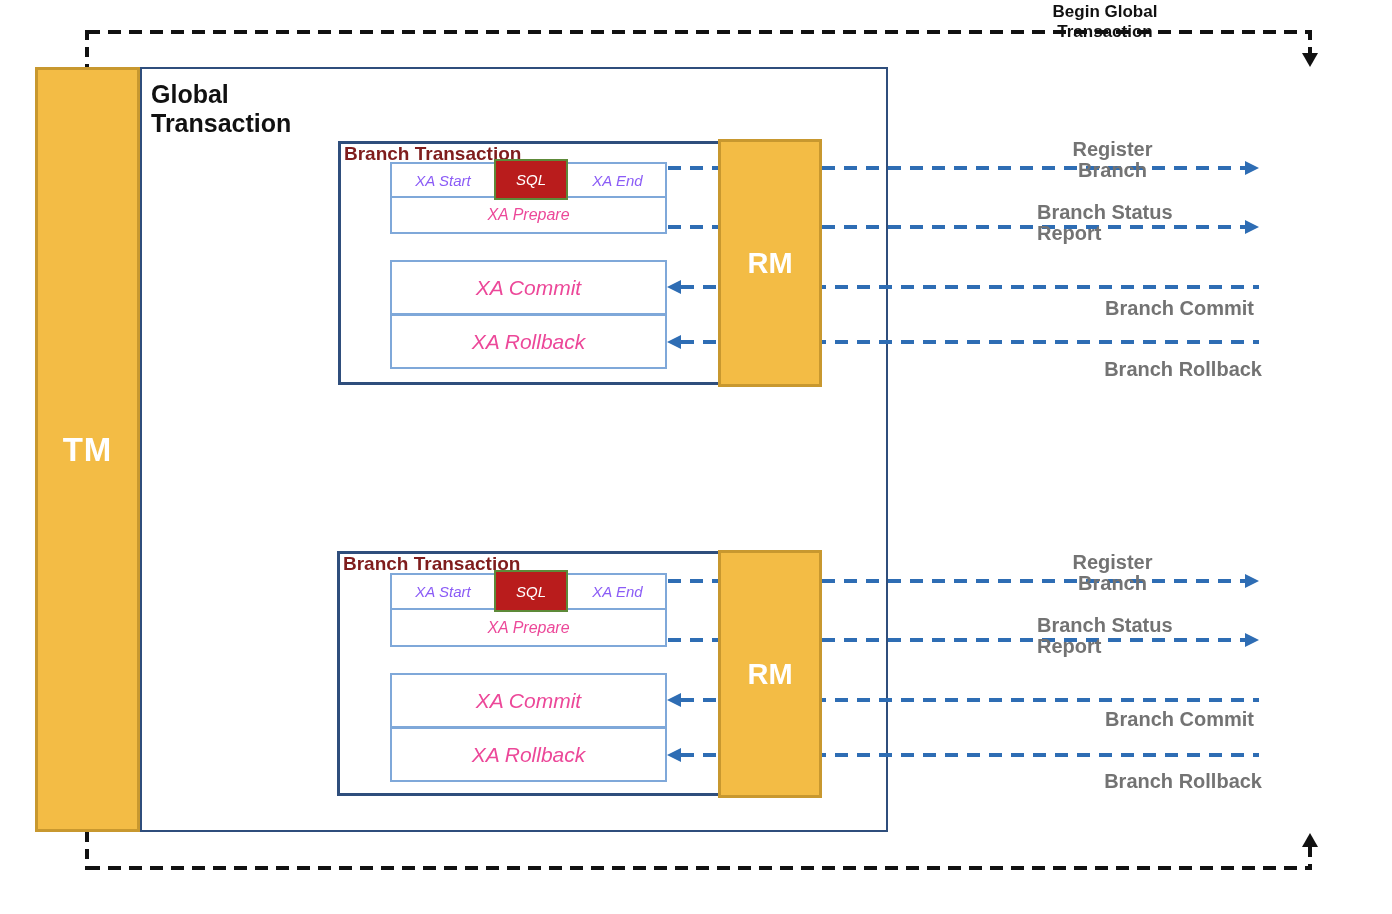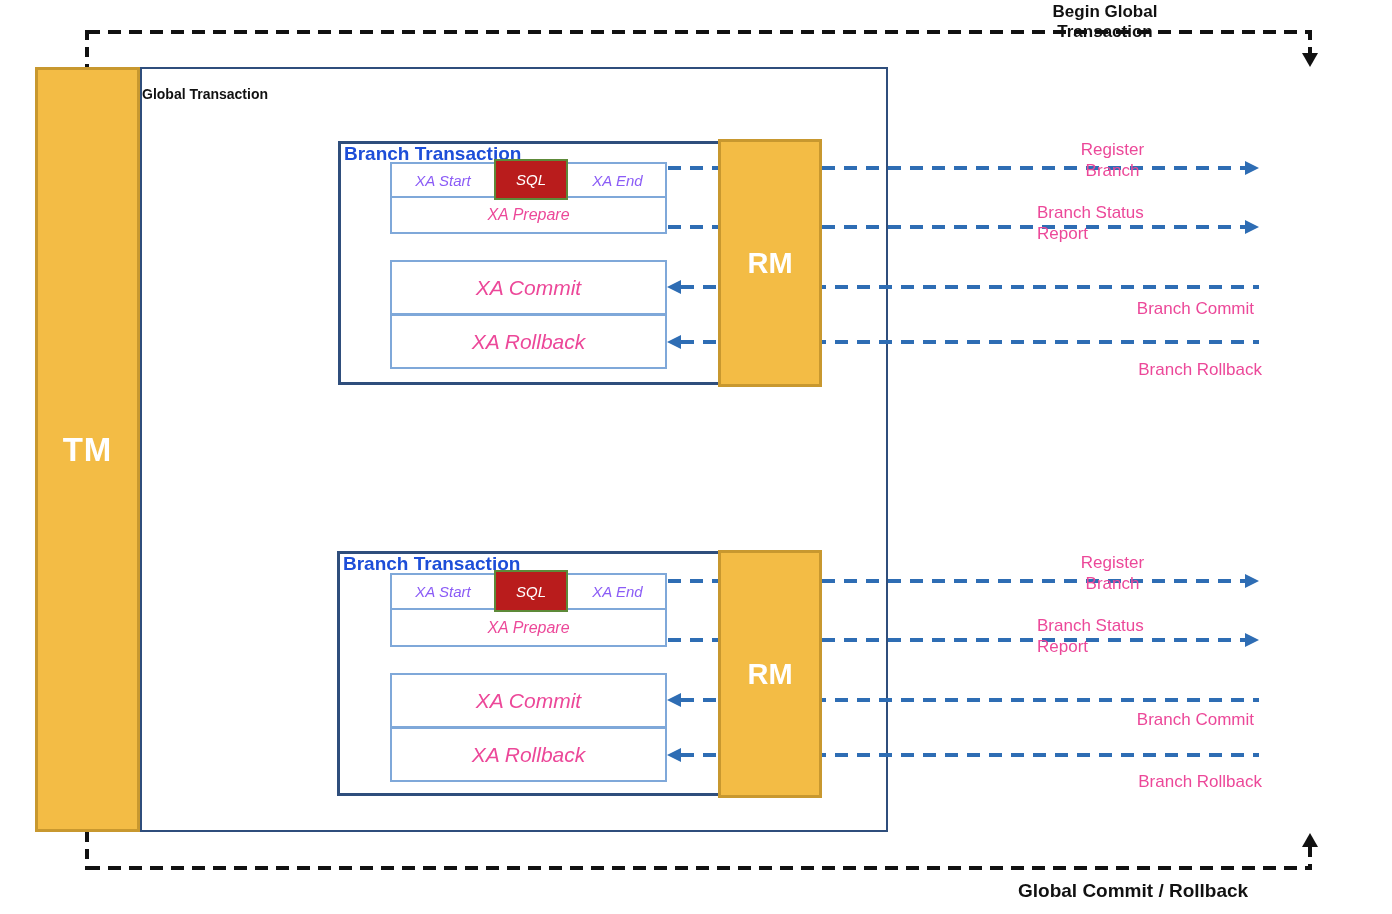--- a/index.html
+++ b/index.html
@@ -8,24 +8,24 @@
   
   .actor{position:absolute;background:#F3BC45;border:3px solid #C8982F;box-sizing:border-box;
          display:flex;align-items:center;justify-content:center;z-index:4;}
   .actor .actor-label{color:#ffffff;font-weight:bold;font-size:33px;letter-spacing:1px;}
   .tm{left:35px;top:67px;width:105px;height:765px;align-items:center;}
   .tc{left:1259px;top:67px;width:98px;height:765px;}
 
   
   .global-box{position:absolute;left:140px;top:67px;width:748px;height:765px;
               border:2px solid #2F4E7C;box-sizing:border-box;background:#ffffff;z-index:1;}
-  .global-title{position:absolute;left:0;top:11px;width:135px;font-size:14px;font-weight:bold;
+  .global-title{position:absolute;left:9px;top:11px;width:135px;font-size:25px;font-weight:bold;
                 color:#111;line-height:29px;}
   .branch-box{position:absolute;border:3px solid #2F4E7C;box-sizing:border-box;background:#ffffff;z-index:2;}
-  .branch-title{position:absolute;font-size:19px;font-weight:bold;color:#1d4ed8;z-index:3;white-space:nowrap;}
+  .branch-title{position:absolute;font-size:19px;font-weight:bold;color:#7f1d1d;z-index:3;white-space:nowrap;}
 
   
   .step{position:absolute;border:2px solid #7FA8D9;box-sizing:border-box;background:#ffffff;
         display:flex;align-items:center;justify-content:center;z-index:3;
         font-style:italic;color:#ec4899;}
   .step-sm{font-size:15px;}
   .step-md{font-size:16px;}
   .step-lg{font-size:21px;}
   .cell-label{position:absolute;display:flex;align-items:center;justify-content:center;
               font-style:italic;font-size:15px;color:#8b5cf6;z-index:3;}
@@ -38,21 +38,21 @@
       display:flex;align-items:center;justify-content:center;z-index:5;}
   .rm .rm-label{color:#ffffff;font-weight:bold;font-size:29px;}
 
   
   .hdash-blue{position:absolute;height:4px;z-index:3;
     background:repeating-linear-gradient(90deg,#2E6DB4 0 13px,transparent 13px 22px);}
   .tri-right-blue{position:absolute;width:0;height:0;z-index:3;
     border-top:7px solid transparent;border-bottom:7px solid transparent;border-left:14px solid #2E6DB4;}
   .tri-left-blue{position:absolute;width:0;height:0;z-index:3;
     border-top:7px solid transparent;border-bottom:7px solid transparent;border-right:14px solid #2E6DB4;}
-  .msg-label{position:absolute;color:#ec4899;font-weight:normal;font-size:17px;line-height:21px;z-index:6;}
+  .msg-label{position:absolute;color:#737373;font-weight:bold;font-size:20px;line-height:21px;z-index:6;}
   .msg-center{text-align:center;}
   .msg-right{text-align:right;}
 
   
   .hdash-black{position:absolute;height:4px;z-index:2;
     background:repeating-linear-gradient(90deg,#111 0 13px,transparent 13px 21px);}
   .vdash-black{position:absolute;width:4px;z-index:2;
     background:repeating-linear-gradient(180deg,#111 0 10px,transparent 10px 17px);}
   .tri-down-black{position:absolute;width:0;height:0;z-index:3;
     border-left:8px solid transparent;border-right:8px solid transparent;border-top:14px solid #111;}
@@ -71,21 +71,20 @@
   <div class="tri-down-black" style="left:1302px;top:53px;"></div>
   <div class="conn-label msg-center" style="left:1020px;top:2px;width:170px;font-size:17px;line-height:20px;">
     <div>Begin Global</div>
     <div>Transaction</div>
   </div>
 
   <div class="hdash-black" style="left:87px;top:866px;width:1225px;"></div>
   <div class="vdash-black" style="left:85px;top:832px;height:38px;"></div>
   <div class="vdash-black" style="left:1308px;top:847px;height:23px;"></div>
   <div class="tri-up-black" style="left:1302px;top:833px;"></div>
-  <div class="conn-label" style="left:1018px;top:880px;width:280px;font-size:19px;">Global Commit / Rollback</div>
 
   <div class="actor tm">
     <span class="actor-label">TM</span>
   </div>
 
   <div class="global-box">
     <div class="global-title">Global Transaction</div>
   </div>
 
   <div class="branch-box" style="left:338px;top:141px;width:425px;height:244px;"></div>

